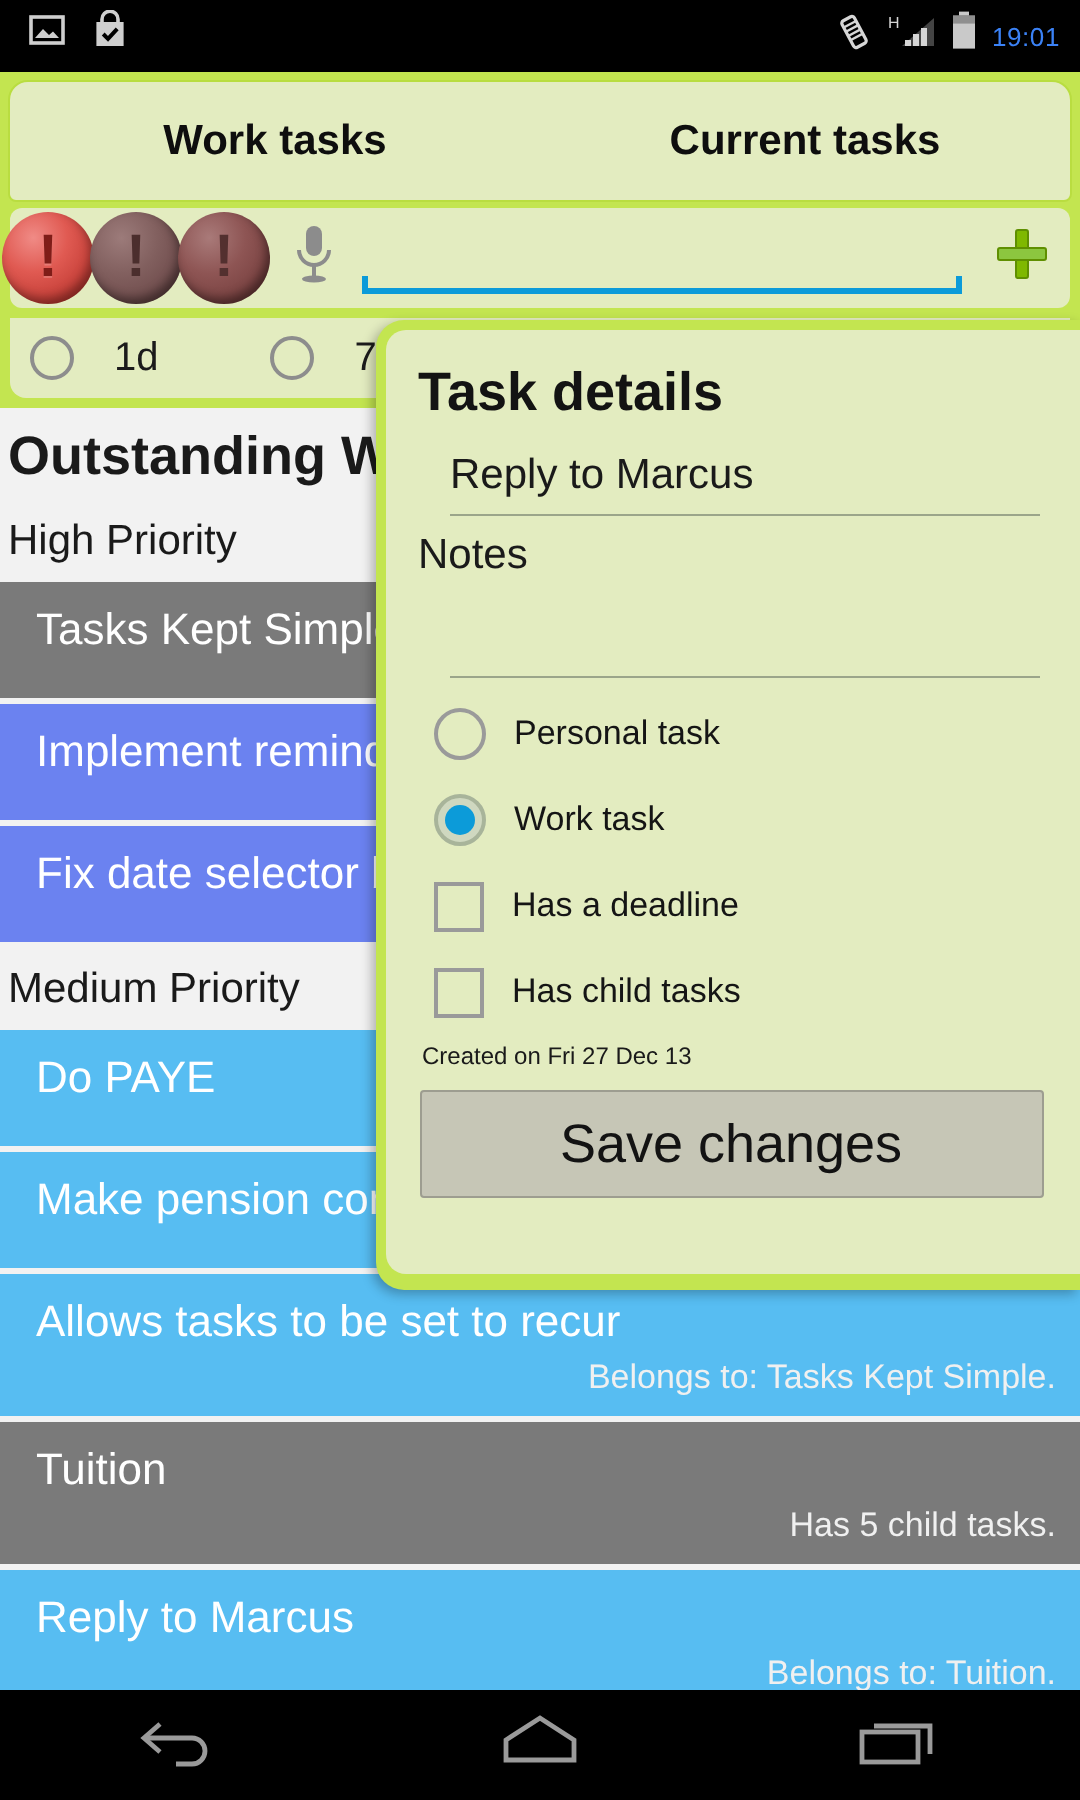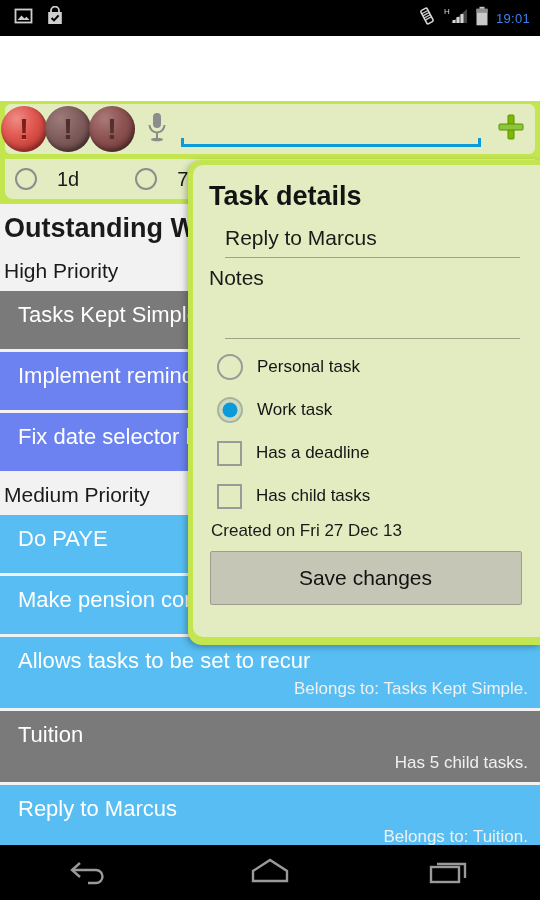--- a/index.html
+++ b/index.html
@@ -355,33 +355,33 @@
     background: #0c9bd9;
   }
   .check-big {
     width: 25px; height: 25px;
     border: 2px solid #9a9a9a;
     box-sizing: border-box;
     flex: 0 0 auto;
     background: transparent;
   }
   .created-text {
-    font-size: 17px;
+    font-size: 12px;
     color: #1a1a1a;
     margin: 0 0 10px 4px;
   }
   .save-btn {
     display: block;
     width: 312px;
     margin: 0 auto;
     height: 54px;
     background: #c6c6b6;
     border: 1px solid #9d9d90;
     border-radius: 2px;
-    font-size: 21px;
+    font-size: 27px;
     color: #131313;
     font-family: "Liberation Sans", sans-serif;
     cursor: pointer;
   }
 
   
   #navbar {
     position: absolute;
     left: 0; top: 845px;
     width: 540px; height: 55px;
@@ -482,20 +482,26 @@
     <div class="row gray">
       <div class="row-title">Tuition</div>
       <div class="row-sub">Has 5 child tasks.</div>
     </div>
     <div class="row cyan">
       <div class="row-title">Reply to Marcus</div>
       <div class="row-sub">Belongs to: Tuition.</div>
     </div>
   </div>
 
+  <div id="tabbar-outer">
+    <div id="tabbar">
+      <div class="tab">Work tasks</div>
+      <div class="tab">Current tasks</div>
+    </div>
+  </div>
 
   <div id="toolbar">
     <div id="toolbar-inner">
       <div class="prio-ball prio-high">
         <span class="glyph">!</span>
       </div>
       <div class="prio-ball prio-med">
         <span class="glyph">!</span>
       </div>
       <div class="prio-ball prio-low">

